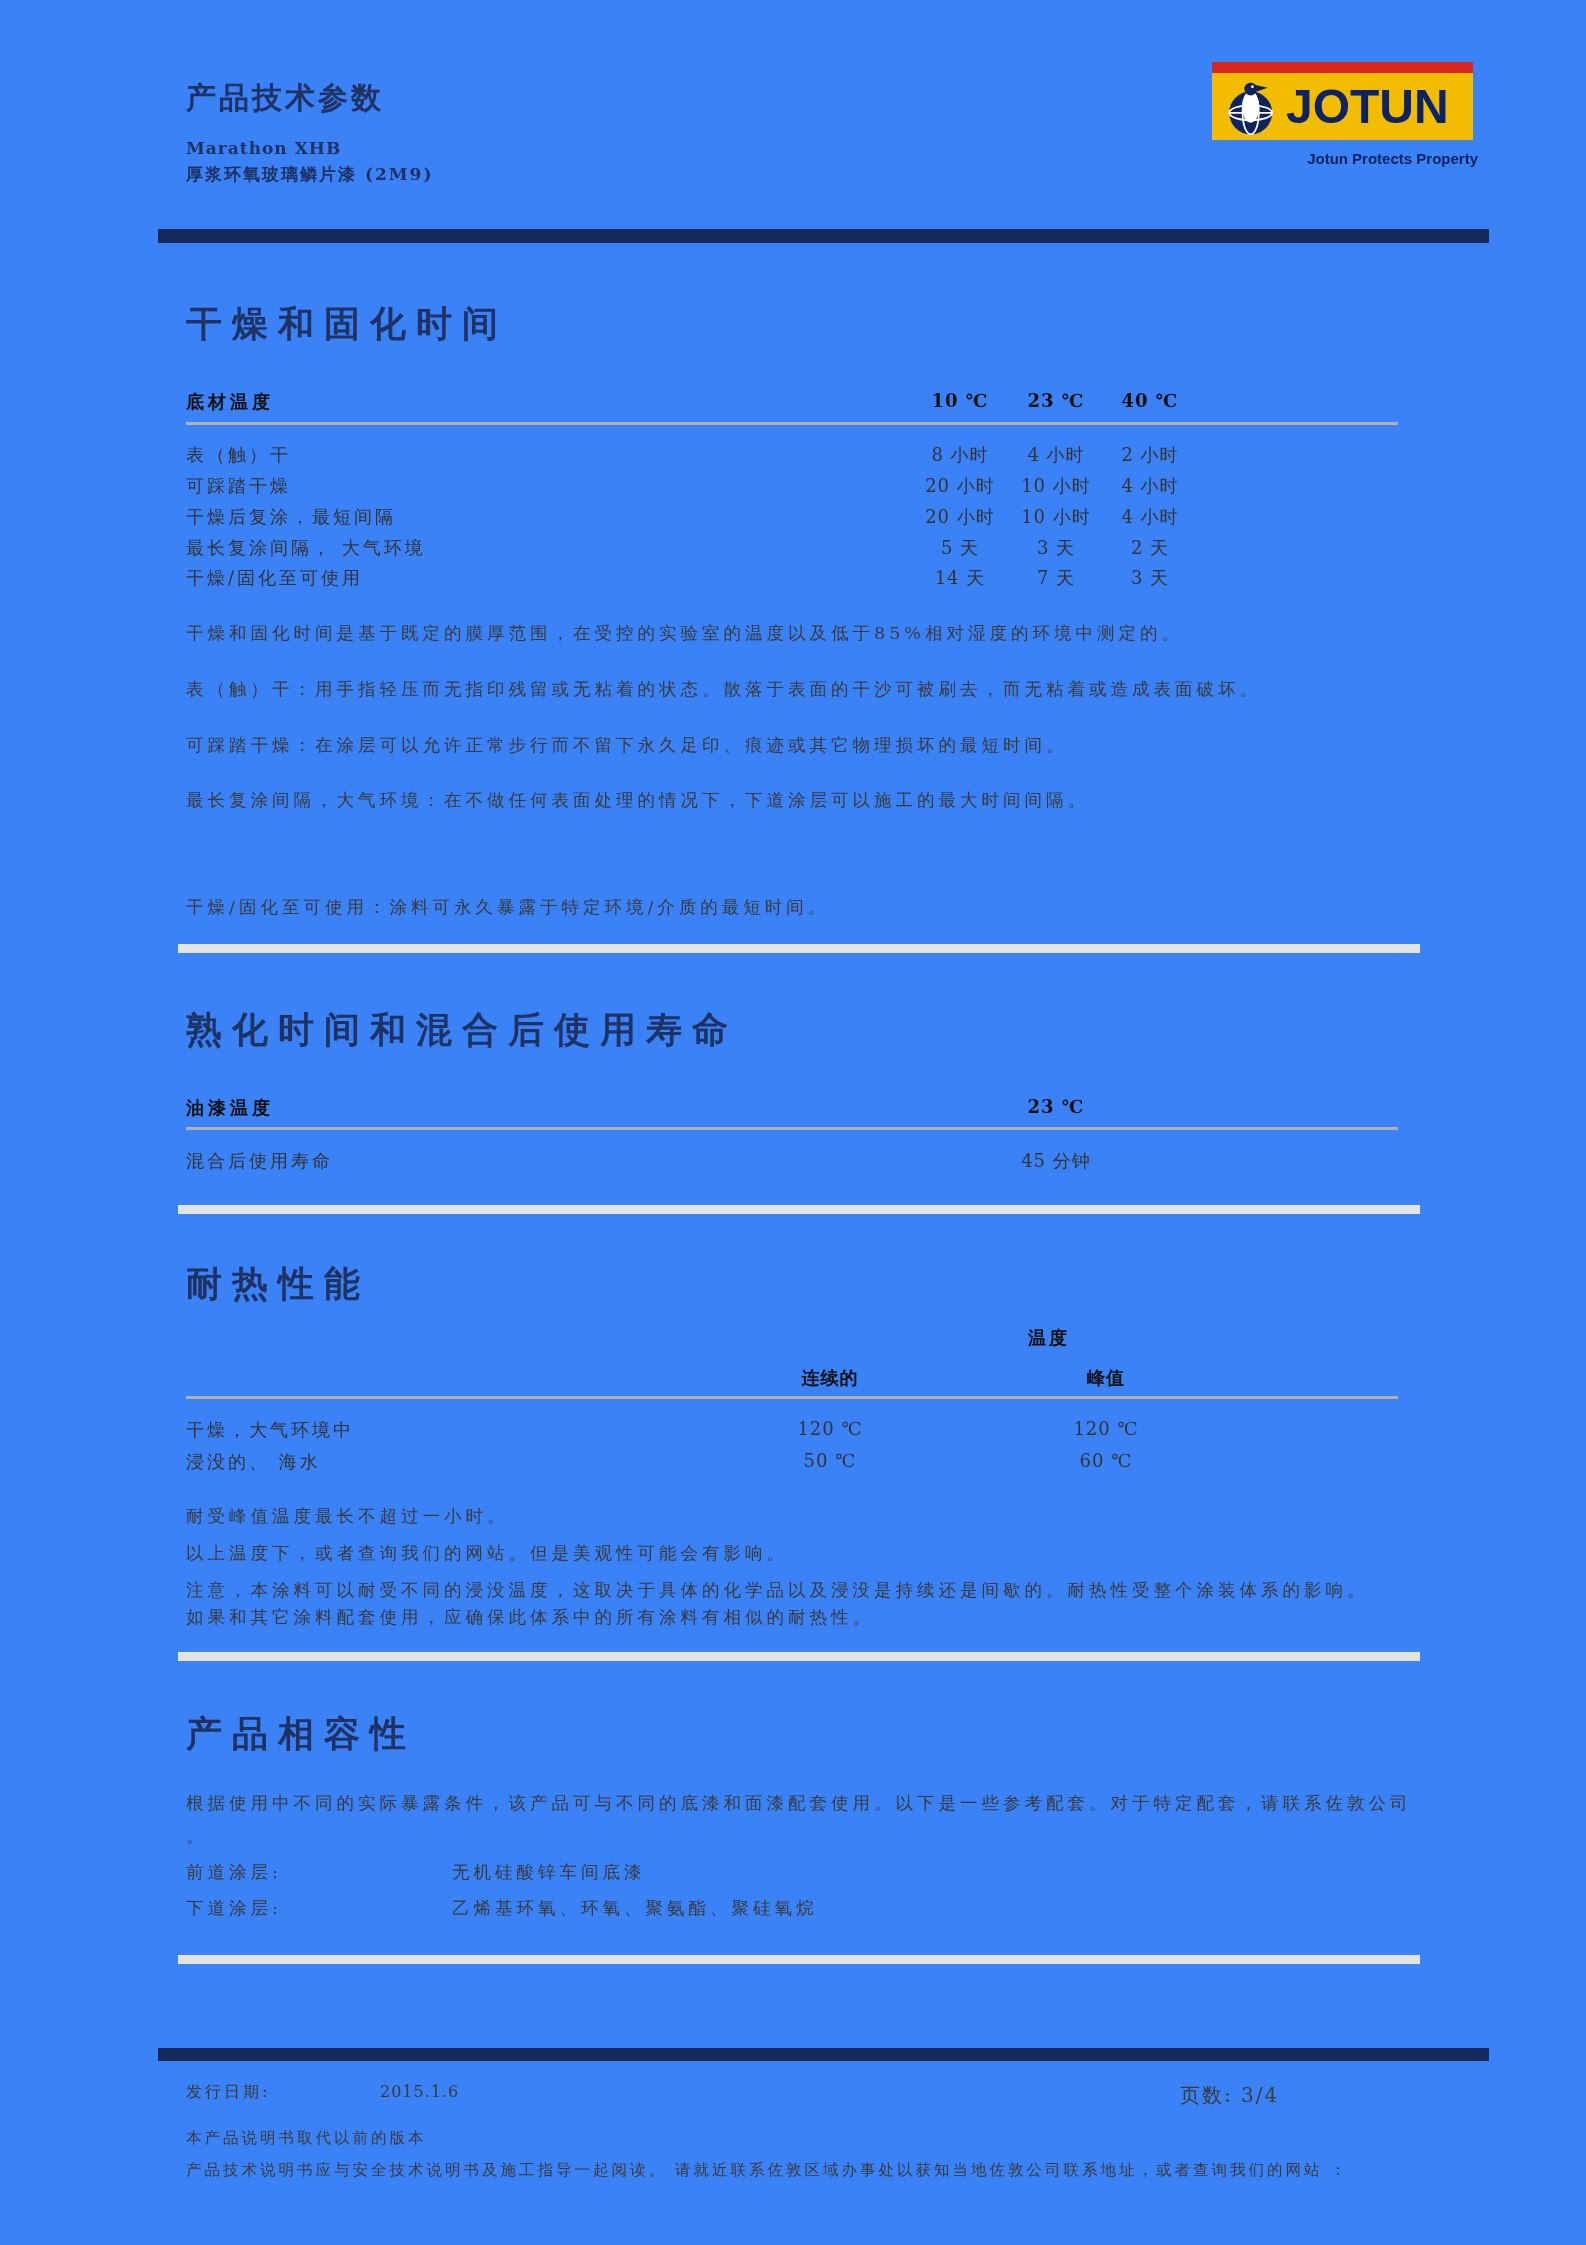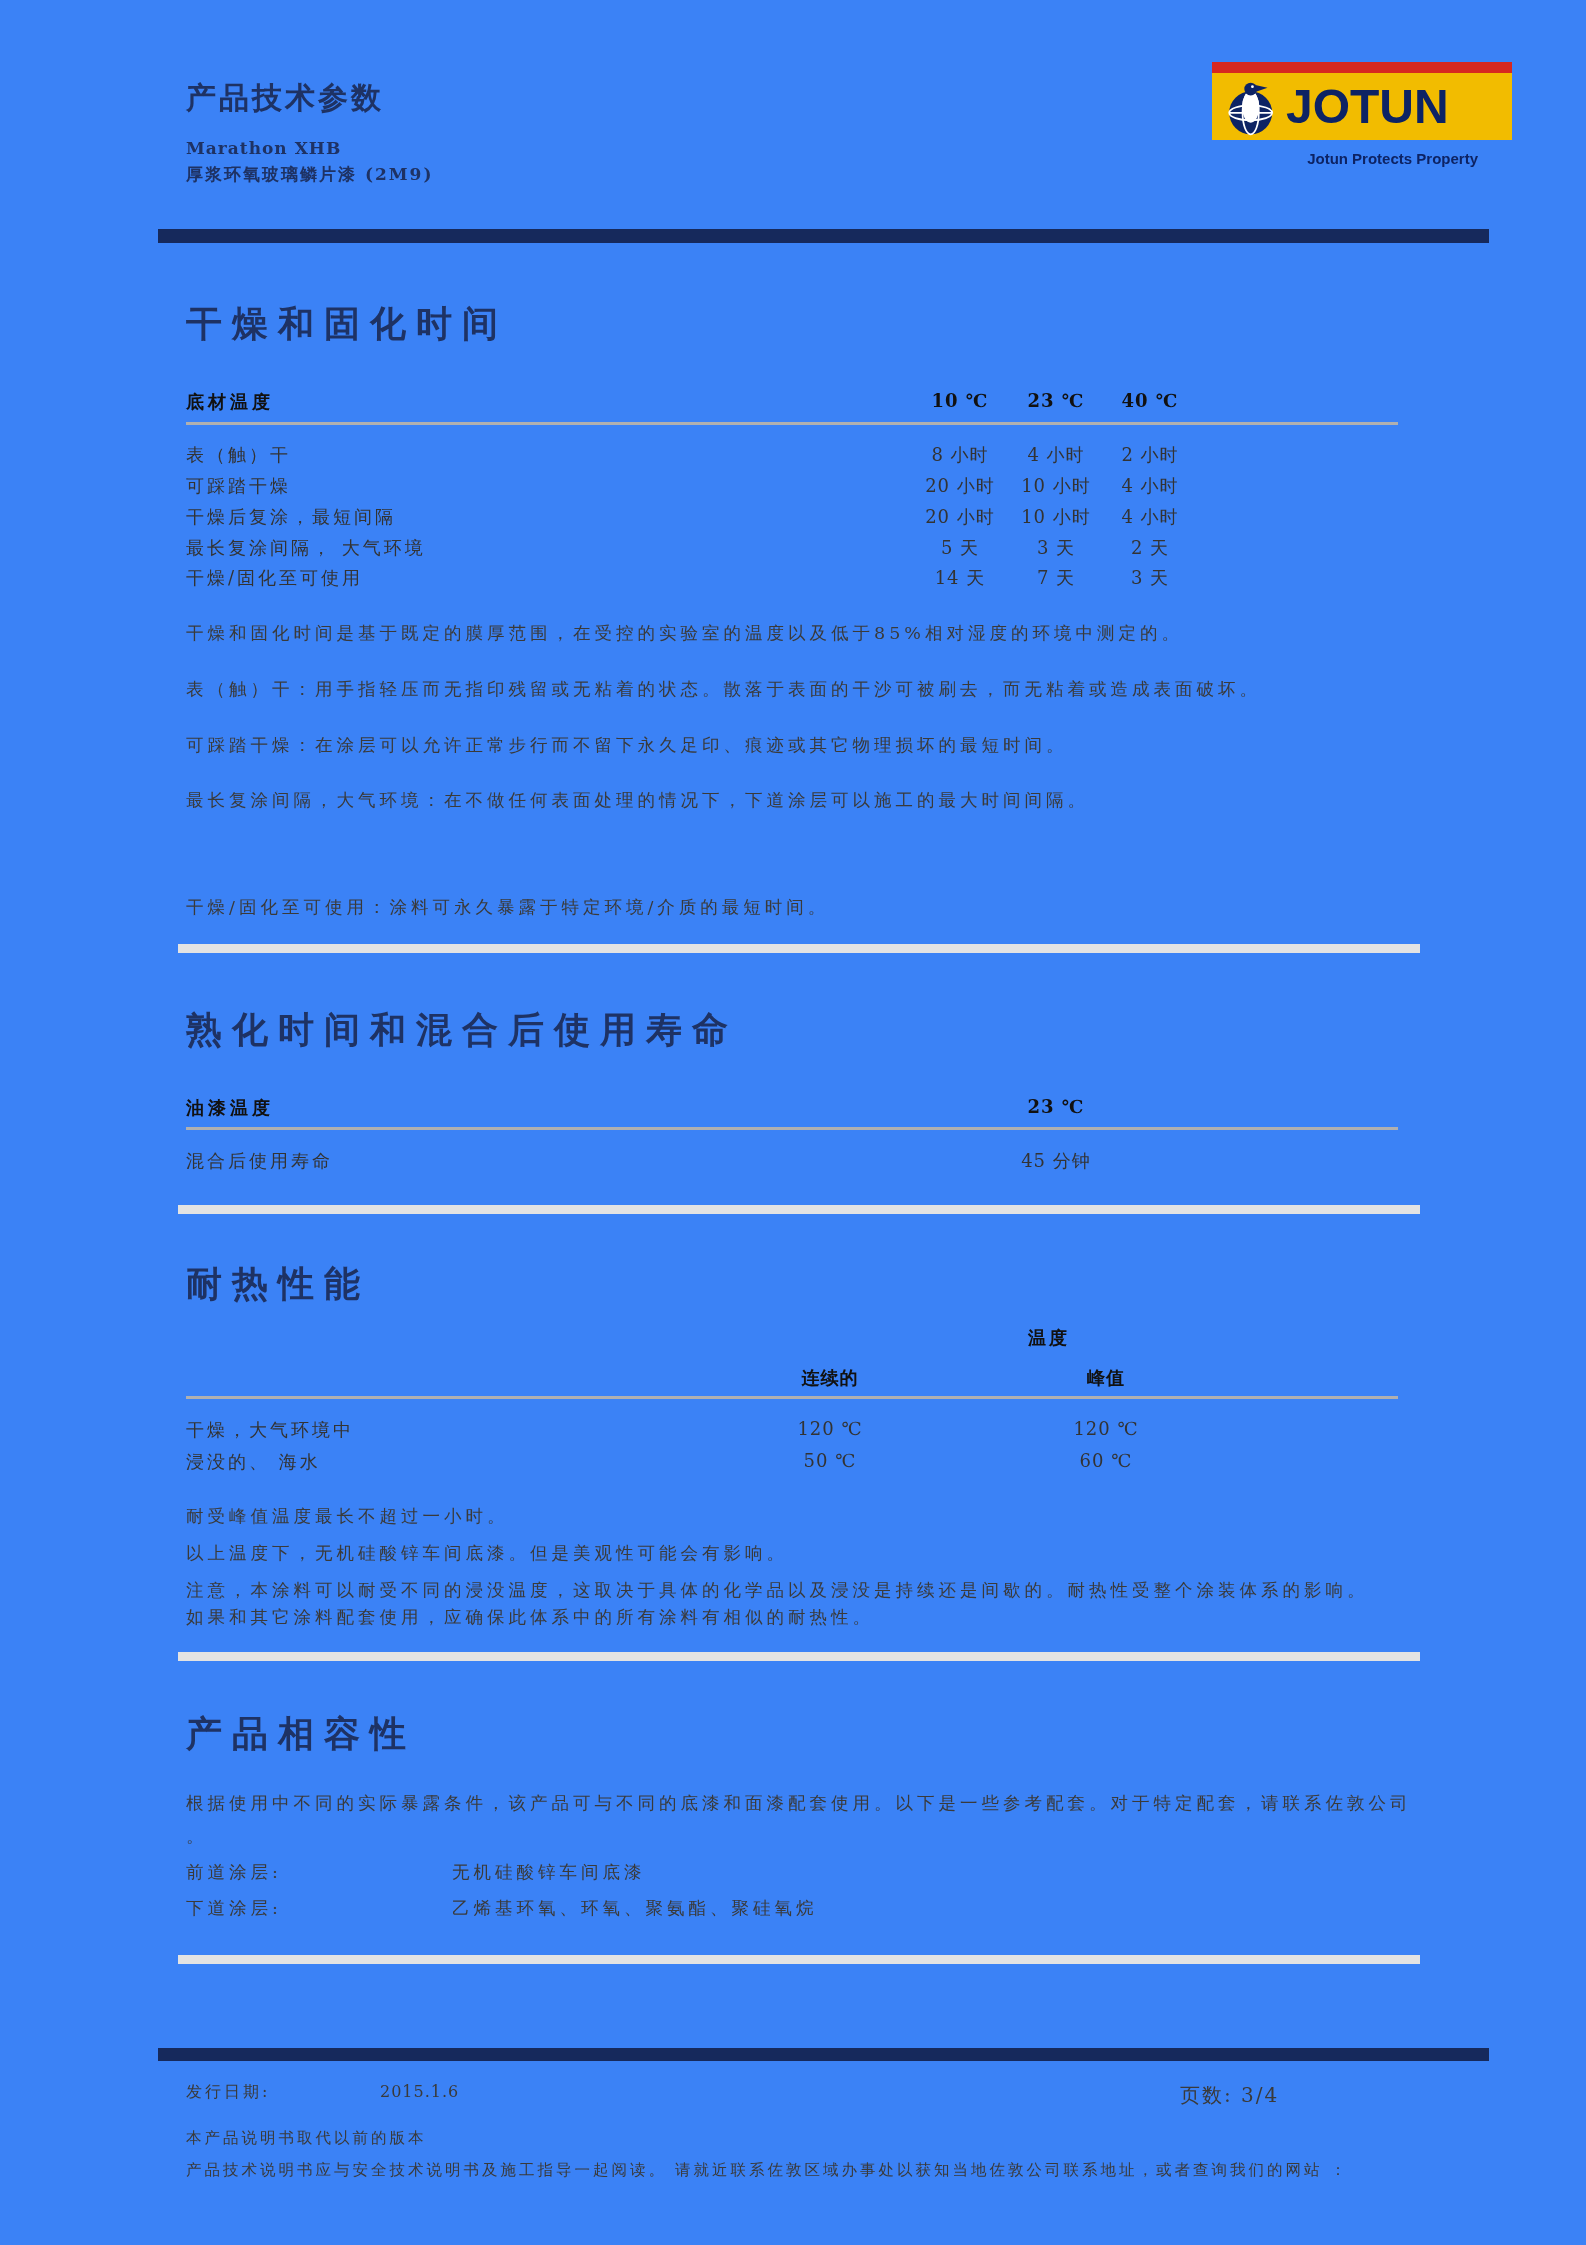--- a/index.html
+++ b/index.html
@@ -7,21 +7,21 @@
     position:relative; width:1586px; height:2245px; background:#3b82f6;
     font-family:"DejaVu Serif", serif; color:#333333; overflow:hidden;
   }
   .abs { position:absolute; }
 
   
   .page-title { left:186px; top:78px; font-size:30px; font-weight:bold; color:#1e3264; letter-spacing:3px; }
   .product-name { left:186px; top:138px; font-size:17px; font-weight:bold; color:#1e3264; letter-spacing:1px; }
   .product-sub { left:186px; top:163px; font-size:17px; font-weight:bold; color:#1e3264; letter-spacing:2px; }
 
-  .logo-box { left:1212px; top:62px; width:300px; height:78px; }
+  .logo-box { left:1212px; top:62px; width:261px; height:78px; }
   .logo-red { position:absolute; left:0; top:0; width:100%; height:11px; background:#d7281f; }
   .logo-yellow { position:absolute; left:0; top:11px; width:100%; height:67px; background:#f2bc00;
                  display:flex; align-items:center; }
   .logo-word { font-family:"Liberation Sans", sans-serif; font-weight:bold; font-size:48px;
                color:#0d2364; letter-spacing:0px; margin-left:4px; line-height:1; }
   .logo-tagline { left:1212px; top:150px; width:266px; text-align:right;
                   font-family:"Liberation Sans", sans-serif; font-weight:bold; font-size:15px; color:#0d2364; }
 
   
   .bar-navy { left:158px; width:1331px; background:#16295c; }
@@ -177,21 +177,21 @@
     <span class="tcell hc1">120  ℃</span>
     <span class="tcell hc2">120  ℃</span>
   </div>
   <div class="trow t3r1">
     <span class="tlabel">浸没的、 海水</span>
     <span class="tcell hc1">50  ℃</span>
     <span class="tcell hc2">60  ℃</span>
   </div>
 
   <div class="note n3a">耐受峰值温度最长不超过一小时。</div>
-  <div class="note n3b">以上温度下，无机硅酸锌车间底漆。但是美观性可能会有影响。</div>
+  <div class="note n3b">以上温度下，或者查询我们的网站。但是美观性可能会有影响。</div>
   <div class="note n3c">注意，本涂料可以耐受不同的浸没温度，这取决于具体的化学品以及浸没是持续还是间歇的。耐热性受整个涂装体系的影响。</div>
   <div class="note n3d">如果和其它涂料配套使用，应确保此体系中的所有涂料有相似的耐热性。</div>
 
   <div class="abs divider div3"></div>
 
   <div class="abs sec-h h4">产品相容性</div>
 
   <div class="note p4a">根据使用中不同的实际暴露条件，该产品可与不同的底漆和面漆配套使用。以下是一些参考配套。对于特定配套，请联系佐敦公司</div>
   <div class="note p4b">。</div>
 

